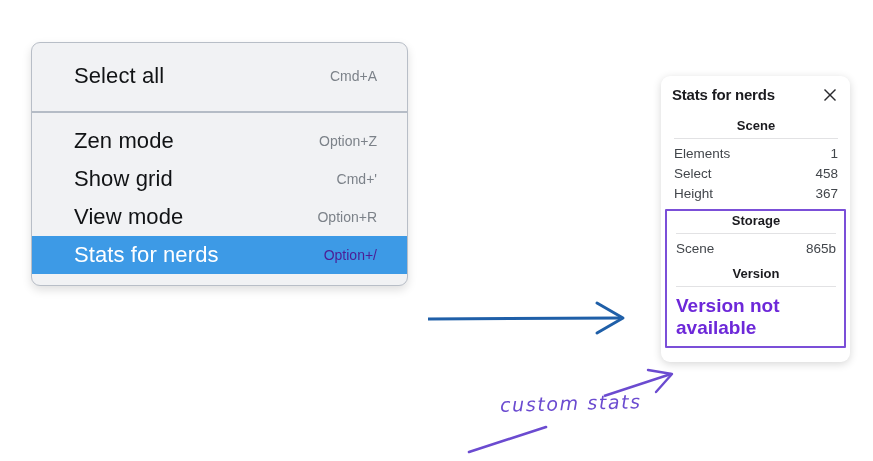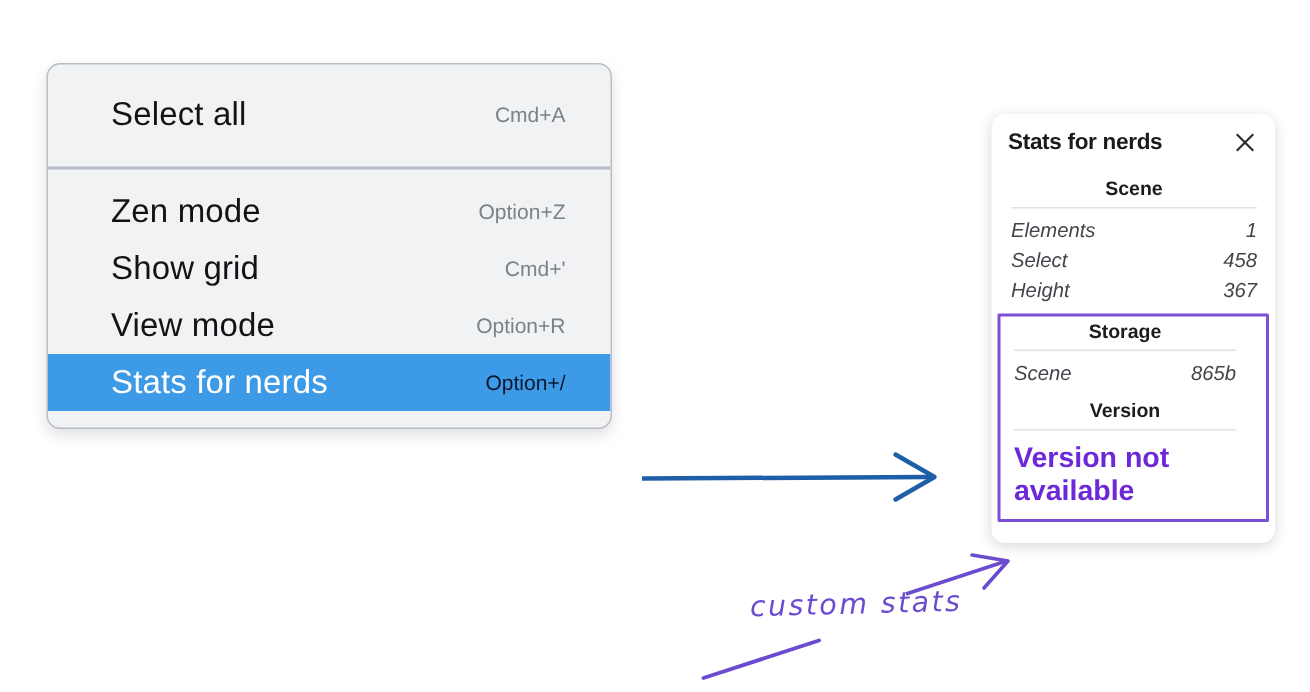--- a/index.html
+++ b/index.html
@@ -56,21 +56,21 @@
   }
   .menu-item .shortcut {
     font-size: 14px;
     color: #7c8289;
     white-space: nowrap;
   }
   .menu-item.selected {
     background: #3d9ae6;
   }
   .menu-item.selected .label { color: #ffffff; }
-  .menu-item.selected .shortcut { color: #0f172a; margin-left: 34px; }
+  .menu-item.selected .shortcut { color: #4c1d95; margin-left: 34px; }
 
   
   #stats-panel {
     position: absolute;
     left: 661px;
     top: 76px;
     width: 189px;
     background: #ffffff;
     border-radius: 9px;
     box-shadow: 0 2px 9px rgba(0,0,0,0.16);
@@ -109,36 +109,35 @@
     background: #e2e2e4;
     margin: 0 2px 4px 2px;
   }
   .stat-row {
     display: flex;
     align-items: center;
     justify-content: space-between;
     font-size: 13.5px;
     color: #42464b;
     padding: 2.5px 2px;
-    font-style: italic;
   }
   .stat-row .k { white-space: nowrap; }
   .stat-row .v { white-space: nowrap; }
   .plain-row {
     font-size: 19px;
     color: #6d28d9;
     padding: 4px 2px 2px 2px;
     font-weight: bold;
   }
 
   
   #highlight-box {
     border: 2px solid #7b4fd8;
     margin: 6px -6px 0 -7px;
-    padding: 0 18px 5px 7px;
+    padding: 0 6px 5px 7px;
     border-radius: 1px;
   }
 
   
   #annotations {
     position: absolute;
     left: 0; top: 0;
     width: 873px; height: 461px;
     pointer-events: none;
   }

